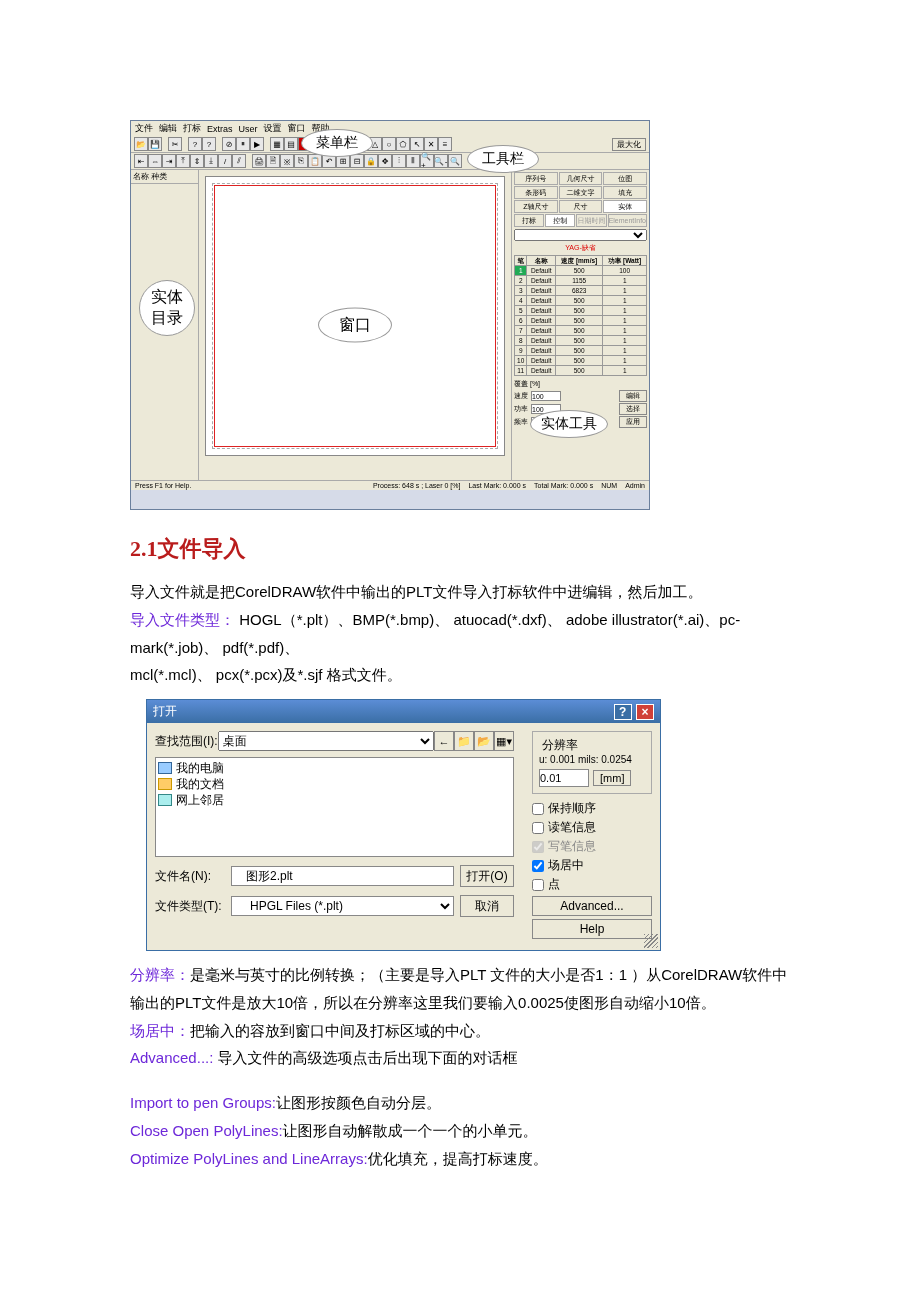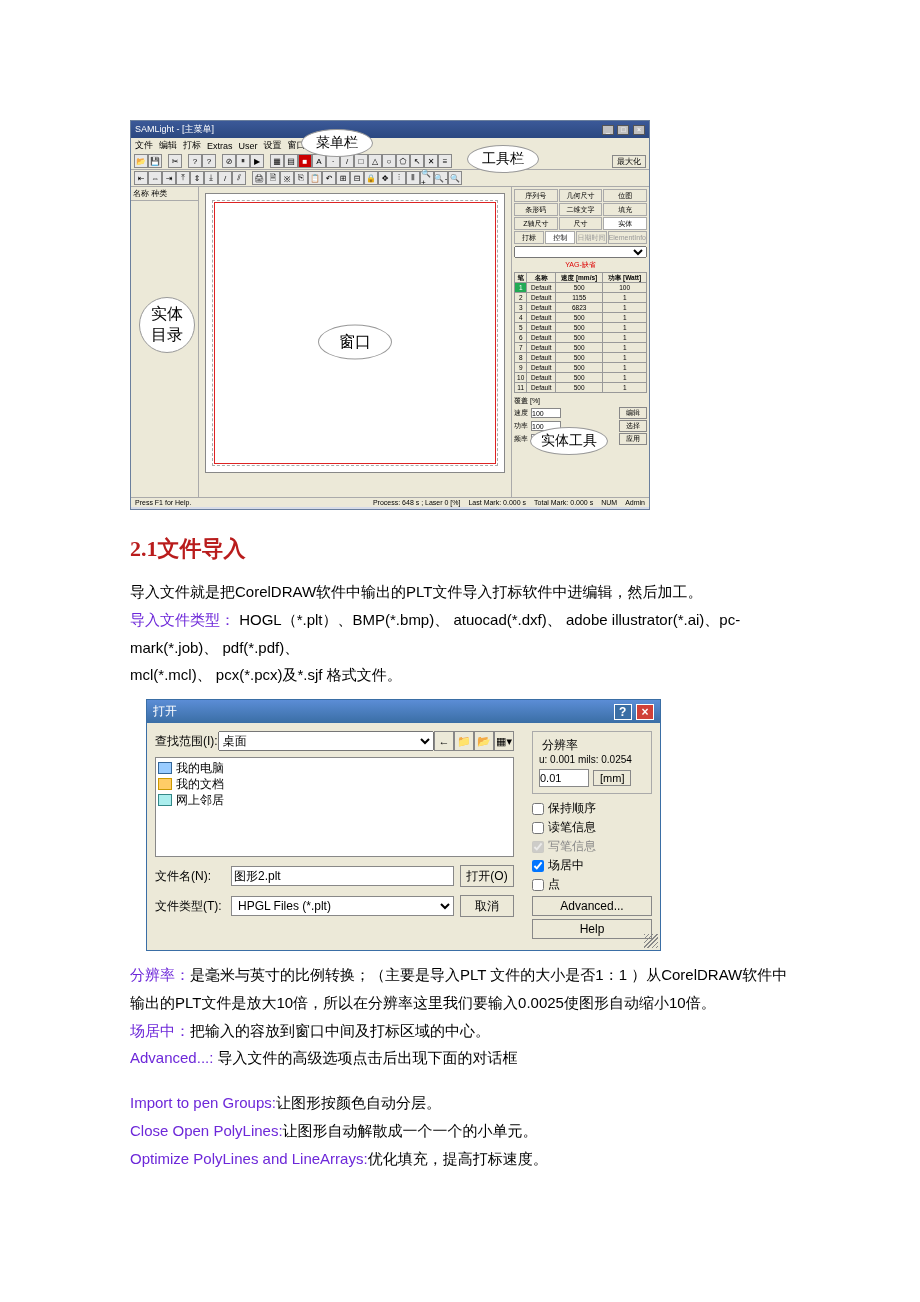--- a/index.html
+++ b/index.html
@@ -52,49 +52,41 @@
   .look-row { display:flex; align-items:center; margin-bottom:6px;}
   .look-row select { flex:1; height:20px; font-size:12px;}
   .navbtn { width:20px; height:20px; border:1px solid #888; background:#ece9d8; display:inline-flex; align-items:center; justify-content:center; font-size:11px;}
   .file-list { background:#fff; border:1px solid #888; height:100px; padding:2px; font-size:12px;}
   .file-list div { display:flex; align-items:center; gap:4px; line-height:16px;}
   .folder-icon { width:14px; height:12px; background:#fc6; border:1px solid #c90;}
   .computer-icon { width:14px; height:12px; background:#9cf; border:1px solid #369;}
   .net-icon { width:14px; height:12px; background:#aee; border:1px solid #388;}
   .fname-row { display:flex; align-items:center; gap:6px; margin-top:8px;}
   .fname-row label { width:70px;}
-  .fname-row input, .fname-row select { flex:1; height:20px; font-size:12px; border:1px solid #888; background:#fff; padding:0 2px;}
+  .fname-row input, .fname-row select { flex:1; height:20px; font-size:12px; border:1px solid #888; background:#fff; padding:0 14px;}
   .dlg-btn { width:54px; height:22px; border:1px solid #888; background:#ece9d8; font-size:12px;}
   .dright { width:130px; border-left:0; padding-left:10px;}
   .fieldset { border:1px solid #aaa; padding:6px; margin-bottom:6px;}
   .fieldset .legend { font-size:12px; margin-top:-12px; background:#ece9d8; display:inline-block; padding:0 3px;}
   .res-row { display:flex; gap:4px; align-items:center; margin-top:4px;}
   .res-row input { width:50px; height:18px; font-size:11px; border:1px solid #888;}
   .res-row .unit { border:1px solid #888; padding:1px 6px; background:#ece9d8; font-size:11px;}
   .chk-row { display:flex; align-items:center; gap:4px; font-size:12px; margin:2px 0;}
   .chk-row input { width:12px; height:12px;}
   .chk-row.disabled { color:#888;}
   .wide-btn { display:block; width:100%; height:20px; border:1px solid #888; background:#ece9d8; font-size:12px; margin:3px 0;}
   .resize-grip { position:absolute; right:2px; bottom:2px; width:14px; height:14px; background:repeating-linear-gradient(135deg,#888 0 1px,transparent 1px 3px);}
 </style>
 </head>
 <body>
 
 
 
 
 <div class="app-window">
-  <div class="titlebar">
-    <span>SAMLight - [主菜单]</span>
-    <span class="winbtns">
-      <span>_</span>
-      <span>□</span>
-      <span>×</span>
-    </span>
-  </div>
   <div class="menubar">
     <span>文件</span>
     <span>编辑</span>
     <span>打标</span>
     <span>Extras</span>
     <span>User</span>
     <span>设置</span>
     <span>窗口</span>
     <span>帮助</span>
     <div class="bubble" style="top:8px; left:170px;">菜单栏</div>

